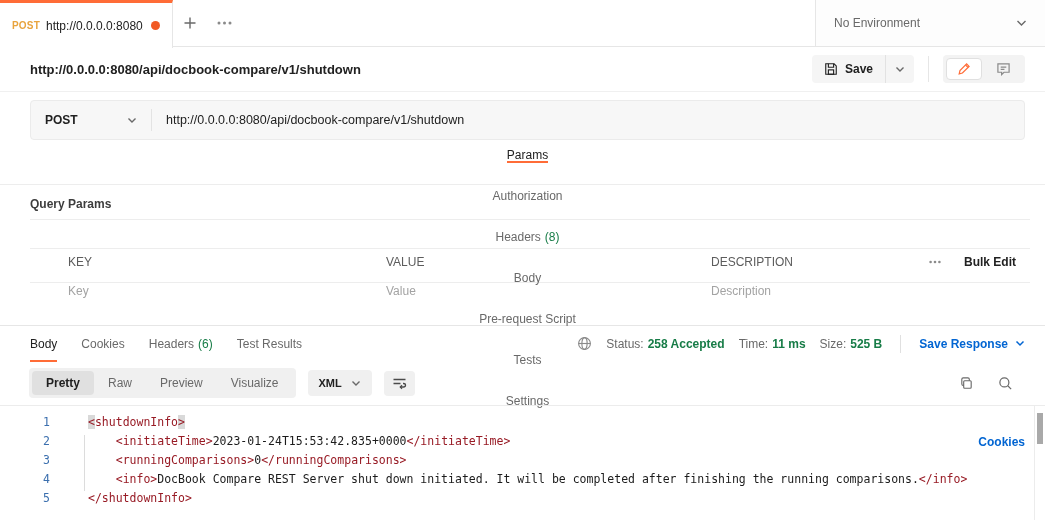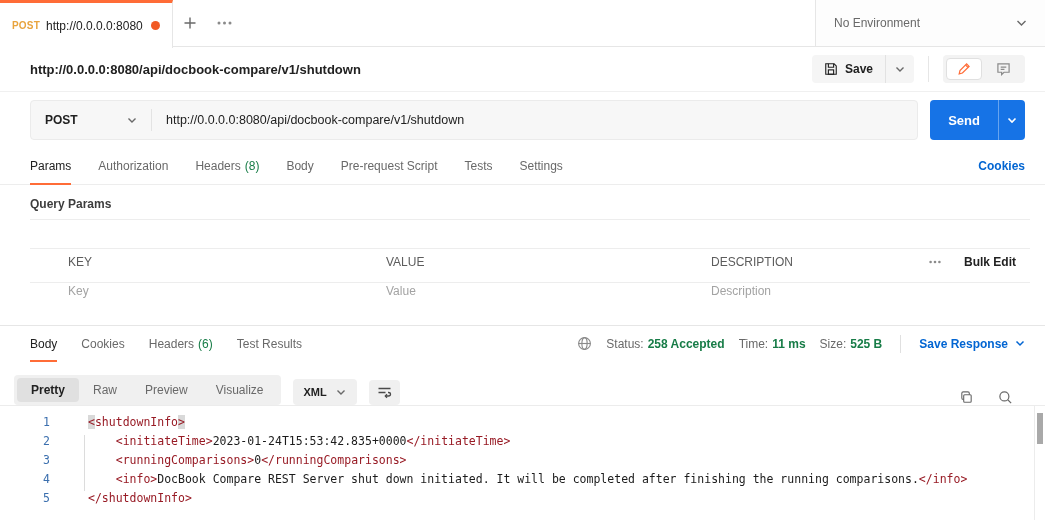--- a/index.html
+++ b/index.html
@@ -39,21 +39,21 @@
   .url-sep { width:1px; background:#e3e3e3; margin:8px 0; }
   .url-input { flex:1; border:none; outline:none; background:transparent; font-size:12.5px; color:#212121; padding:0 14px;
     font-family:"Liberation Sans", sans-serif; }
   .send-btn { height:40px; display:flex; border-radius:4px; overflow:hidden; color:#fff; font-weight:700; font-size:13px; }
   .send-main { background:#1673e6; padding:0 18px; display:flex; align-items:center; cursor:pointer; }
   .send-caret { background:#1673e6; width:27px; border-left:1px solid rgba(255,255,255,.35);
     display:flex; align-items:center; justify-content:center; cursor:pointer; }
 
   
   .req-tabs { height:37px; display:flex; align-items:center; gap:27px; padding:0 20px 0 30px;
-    border-bottom:1px solid #ededed; color:#696969; }
+    border-bottom:1px solid #ededed; color:#696969;flex-direction:column; }
   .rtab { position:relative; height:100%; display:flex; align-items:center; cursor:pointer; white-space:nowrap; }
   .rtab.active { color:#212121; }
   .rtab.active::after { content:""; position:absolute; left:0; right:0; bottom:-1px; height:2px; background:#ff6c37; }
   .count-green { color:#177c47; margin-left:4px; }
   .cookies-link { margin-left:auto; color:#0265d2; font-weight:700; cursor:pointer; }
 
   .qp-label { padding:12px 30px 8px; font-weight:700; color:#3d3d3d; }
 
   
   .param-table { margin-left:30px; width:1000px; }
@@ -77,21 +77,21 @@
   .resp-meta { border-top:1px solid #e6e6e6; height:36px; display:flex; align-items:center;
     padding:0 20px 0 30px; color:#696969; }
   .resp-tabs { display:flex; gap:24px; height:100%; }
   .resp-right { margin-left:auto; display:flex; align-items:center; gap:14px; }
   .stat { display:flex; gap:4px; }
   .stat .val { color:#177c47; font-weight:600; }
   .meta-div { width:1px; height:18px; background:#e0e0e0; margin:0 4px; }
   .save-resp { color:#0265d2; font-weight:700; display:flex; align-items:center; gap:7px; cursor:pointer; }
 
   
-  .resp-toolbar { height:44px; display:flex; align-items:flex-end; gap:12px; padding:0 20px 0 14px; }
+  .resp-toolbar { height:44px; display:flex; align-items:center; gap:12px; padding:0 20px 0 29px; }
   .seg { background:#f0f0f0; border-radius:4px; padding:3px; display:flex; }
   .seg-item { padding:5px 14px; border-radius:4px; color:#696969; cursor:pointer; }
   .seg-item.active { background:#e0e0e0; color:#212121; font-weight:600; }
   .xml-pill { background:#f0f0f0; border-radius:4px; padding:7px 11px; display:flex; align-items:center; gap:9px;
     font-size:11px; font-weight:700; cursor:pointer; }
   .wrap-btn { background:#f0f0f0; border-radius:4px; padding:6px 8px; display:flex; align-items:center; cursor:pointer; }
   .tool-right { margin-left:auto; display:flex; align-items:center; gap:24px; padding-right:12px; }
   .icon-btn { display:flex; align-items:center; cursor:pointer; }
 
   
@@ -195,32 +195,20 @@
       <span>POST</span>
       <span>
         <svg width="10" height="7" viewBox="0 0 10 7" fill="none" stroke="#696969" stroke-width="1.4">
             <path d="M1.5 1.5L5 5l3.5-3.5"></path>
           </svg>
       </span>
     </div>
     <div class="url-sep"></div>
     <input class="url-input" type="text" value="http://0.0.0.0:8080/api/docbook-compare/v1/shutdown" style="">
   </div>
-  <div class="send-btn">
-    <div class="send-main">
-      <span>Send</span>
-    </div>
-    <div class="send-caret">
-      <span>
-        <svg width="10" height="7" viewBox="0 0 10 7" fill="none" stroke="#ffffff" stroke-width="1.6">
-            <path d="M1.5 1.5L5 5l3.5-3.5"></path>
-          </svg>
-      </span>
-    </div>
-  </div>
 </div>
 
 <div class="req-tabs">
   <div class="rtab active">
       <span>Params</span>
     </div>
   <div class="rtab">
       <span>Authorization</span>
     </div>
   <div class="rtab">

